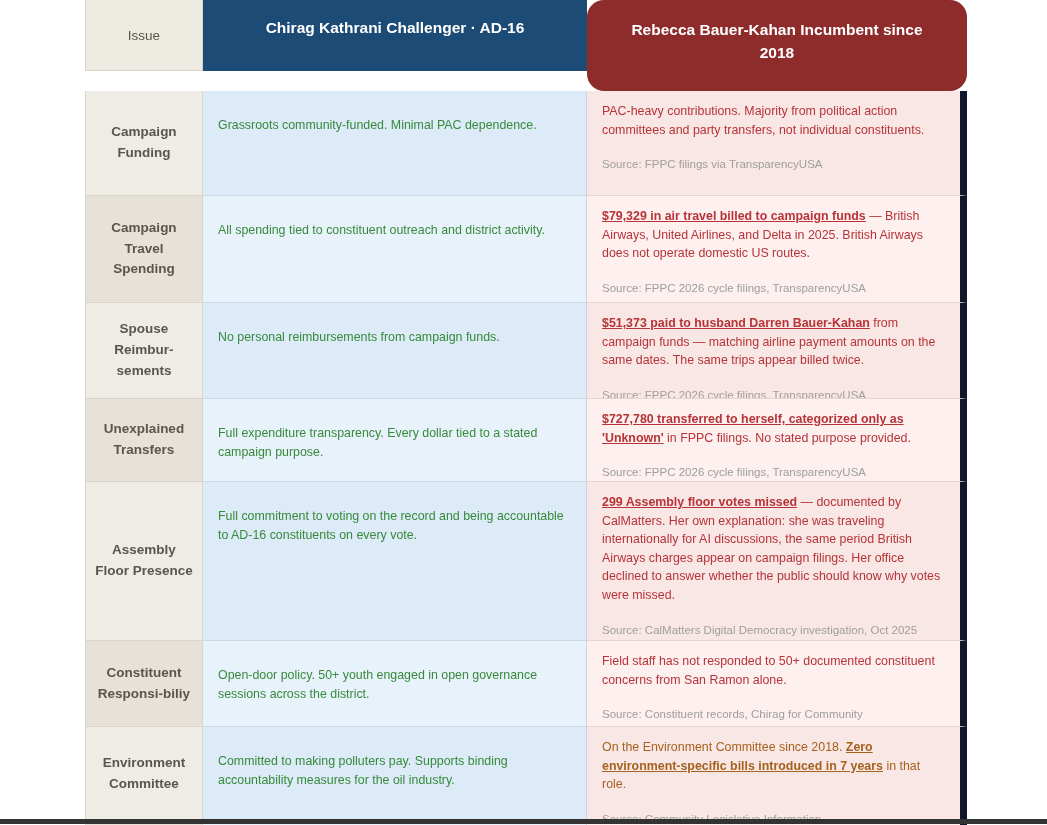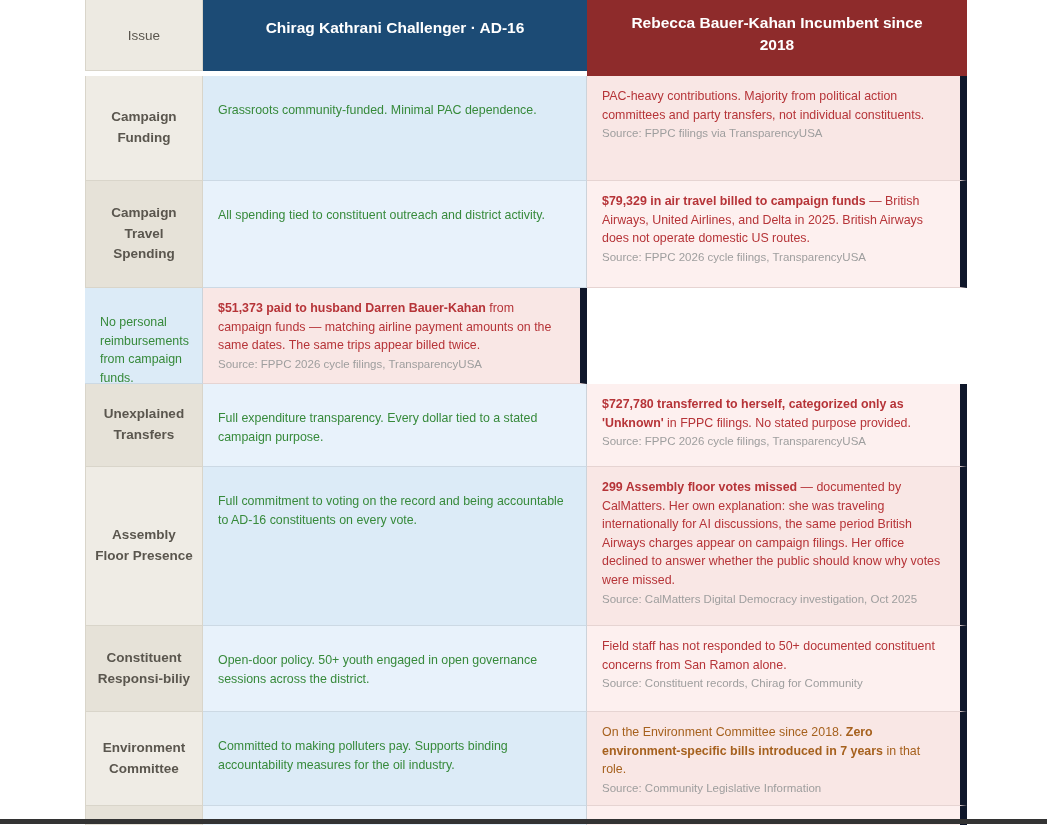--- a/index.html
+++ b/index.html
@@ -18,23 +18,23 @@
     border:1px solid #d9d5ca; border-top:none;
     display:flex; align-items:center; justify-content:center;
     color:var(--issue_text); font-weight:normal; font-size:13.5px;
   }
   .h-chal {
     height:71px; background:var(--challenger_header_bg); color:var(--header_text);
     font-weight:bold; font-size:15.5px; line-height:1.45; text-align:center;
     display:flex; align-items:center; justify-content:center; padding:6px 24px 20px;
   }
   .h-inc {
-    height:76px; background:var(--incumbent_header_bg); color:var(--header_text);
+    height:91px; background:var(--incumbent_header_bg); color:var(--header_text);
     font-weight:bold; font-size:15.5px; line-height:1.45; text-align:center;
-    display:flex; align-items:center; justify-content:center; padding:6px 28px 14px;
+    display:flex; align-items:center; justify-content:center; padding:6px 28px 14px;border-radius:17px;
   }
 
   
   .c-issue {
     border-left:1px solid #d9d5ca; border-right:1px solid #d9d5ca;
     border-bottom:1px solid #d9d5ca;
     display:flex; align-items:center; justify-content:center; text-align:center;
     padding:6px 9px; color:var(--issue_text);
     font-weight:bold; font-size:13.5px; line-height:1.55;
   }
@@ -49,22 +49,22 @@
     font-size:12.4px; line-height:1.5;
   }
   .row.odd  .c-issue { background:var(--issue_bg_light); }
   .row.even .c-issue { background:var(--issue_bg_dark); }
   .row.odd  .c-chal  { background:var(--challenger_bg_dark); }
   .row.even .c-chal  { background:var(--challenger_bg_light); }
   .row.odd  .c-inc   { background:var(--incumbent_bg_dark); }
   .row.even .c-inc   { background:var(--incumbent_bg_light); }
 
   .row.tone-brown .inc-text { color:var(--incumbent_alt_text); }
-  .inc-text .b { font-weight:bold; }
-  .src { color:var(--source_text); font-size:11.5px; line-height:1.35; margin-top:2px; }
+  .inc-text .b { font-weight:bold;text-decoration:underline; }
+  .src { color:var(--source_text); font-size:11.5px; line-height:1.35; margin-top:18px; }
 
   .bottom-bar { position:absolute; left:0; top:819px; width:1047px; height:5px;
     background:var(--bottom_bar); }
 </style>
 </head>
 <body>
 
 <div class="page">
   <div class="table">
 
@@ -86,20 +86,21 @@
     <div class="row even" style="height:107px">
       <div class="cell c-issue">Campaign Travel Spending</div>
       <div class="cell c-chal">All spending tied to constituent outreach and district activity.</div>
       <div class="cell c-inc">
         <div class="inc-text"><span class="b">$79,329 in air travel billed to campaign funds</span><span> — British Airways, United Airlines, and Delta in 2025. British Airways does not operate domestic US routes.</span></div>
         <div class="src">Source: FPPC 2026 cycle filings, TransparencyUSA</div>
       </div>
     </div>
 
     <div class="row odd" style="height:96px">
+      <div class="cell c-issue">Spouse Reimbur-sements</div>
       <div class="cell c-chal">No personal reimbursements from campaign funds.</div>
       <div class="cell c-inc">
         <div class="inc-text"><span class="b">$51,373 paid to husband Darren Bauer-Kahan</span><span> from campaign funds — matching airline payment amounts on the same dates. The same trips appear billed twice.</span></div>
         <div class="src">Source: FPPC 2026 cycle filings, TransparencyUSA</div>
       </div>
     </div>
 
     <div class="row even" style="height:83px">
       <div class="cell c-issue">Unexplained Transfers</div>
       <div class="cell c-chal">Full expenditure transparency. Every dollar tied to a stated campaign purpose.</div>

